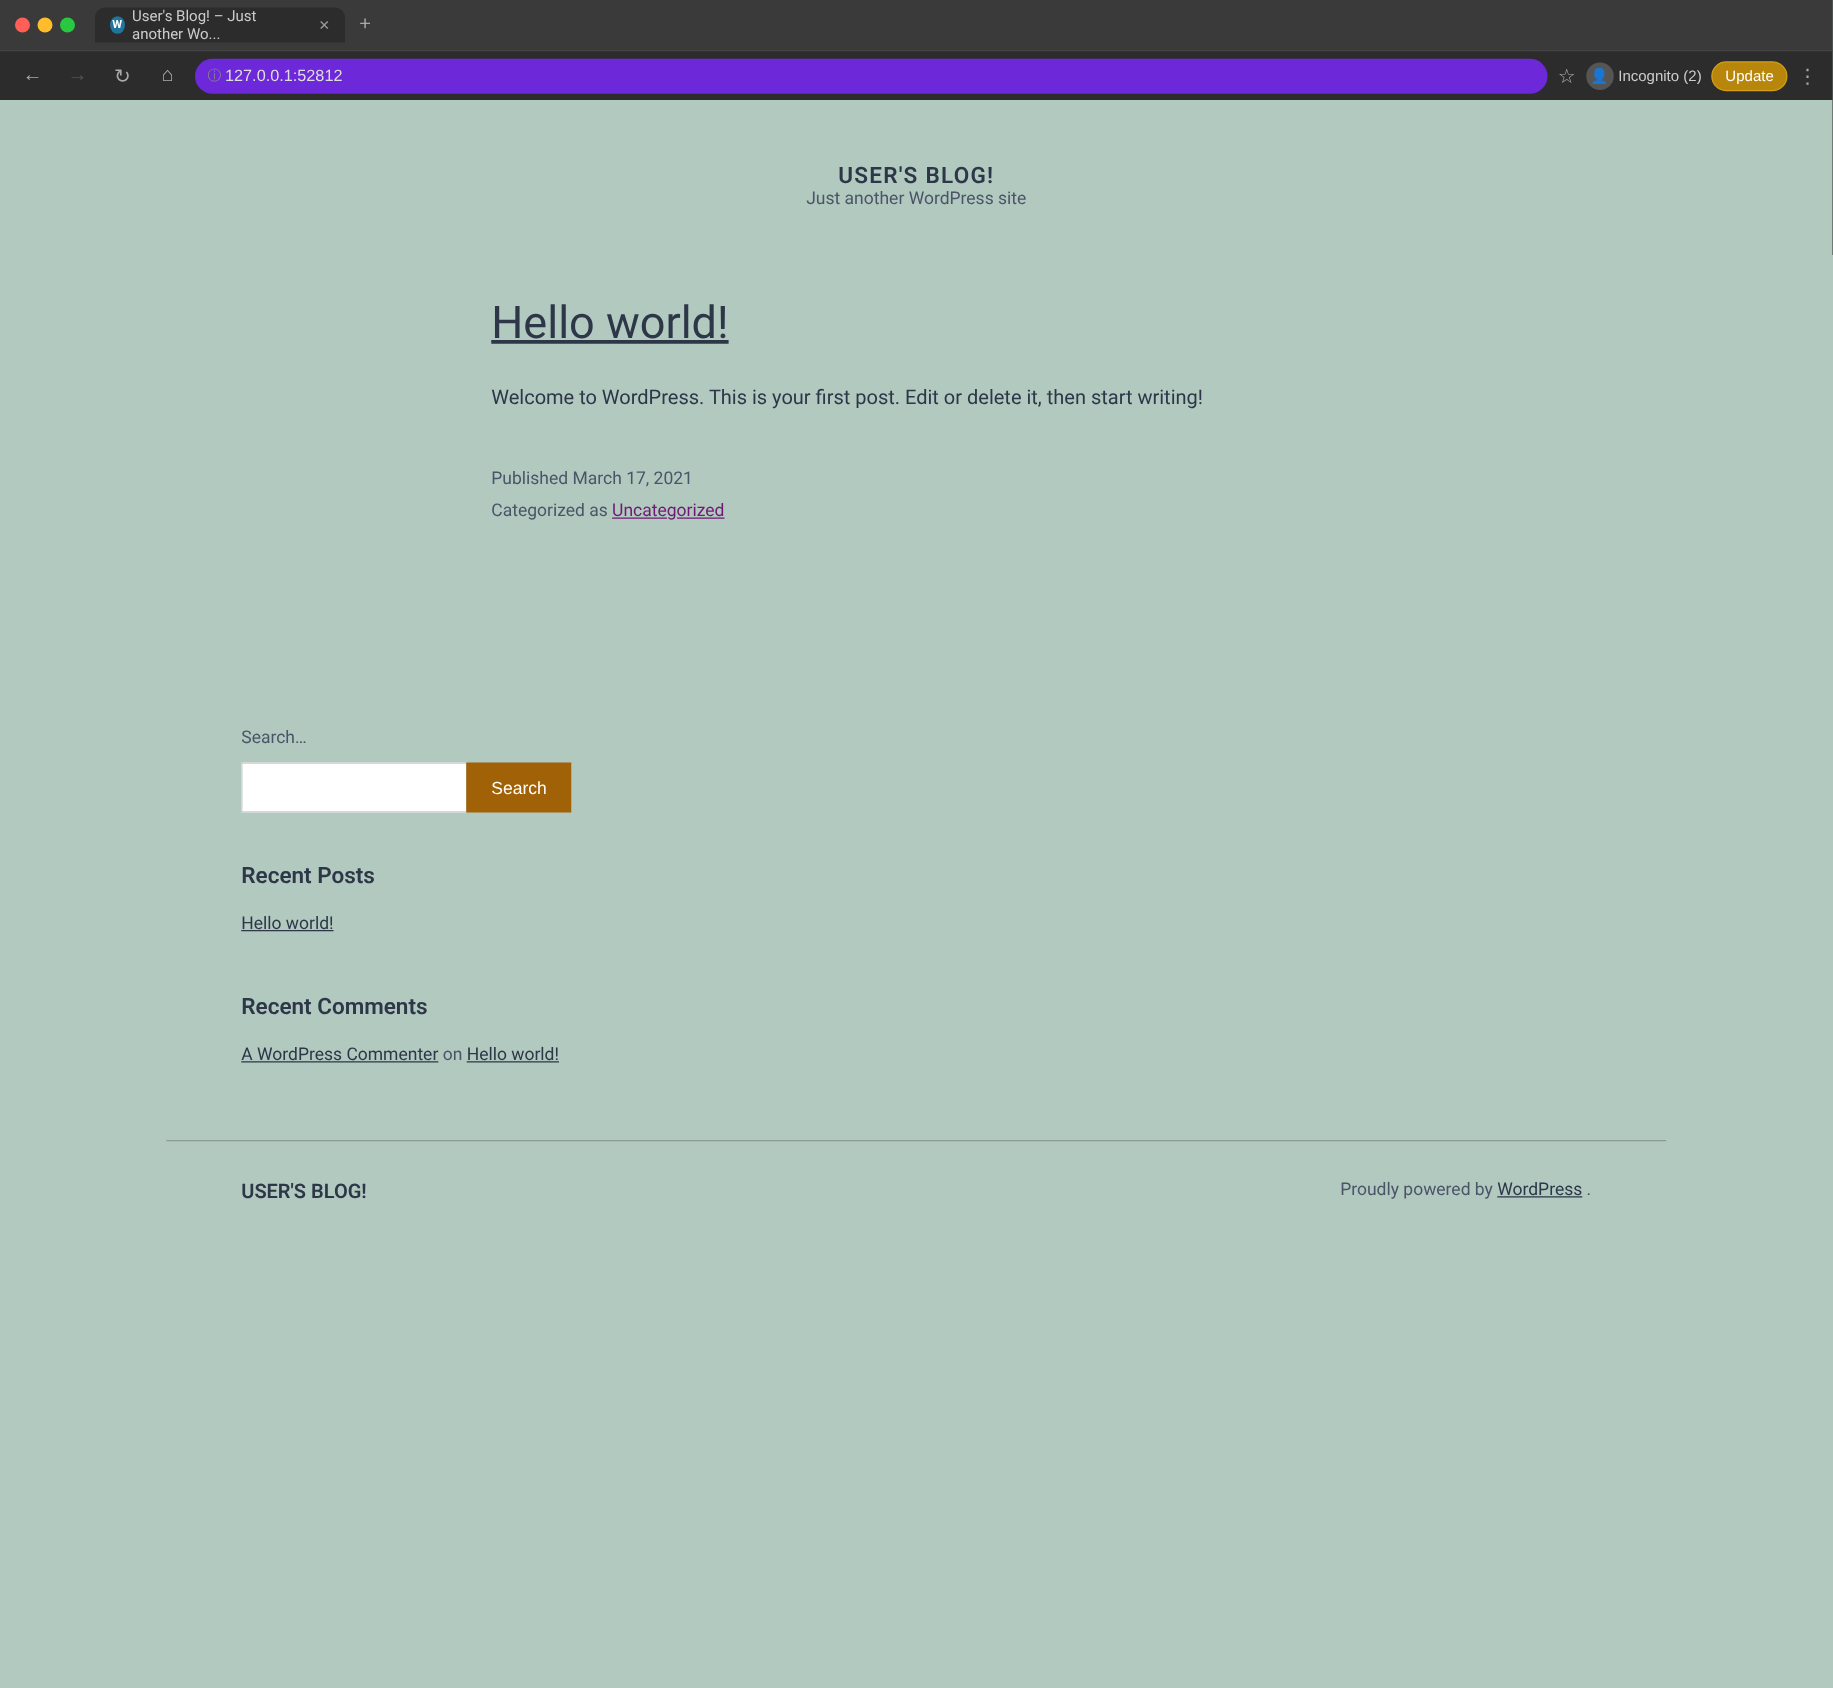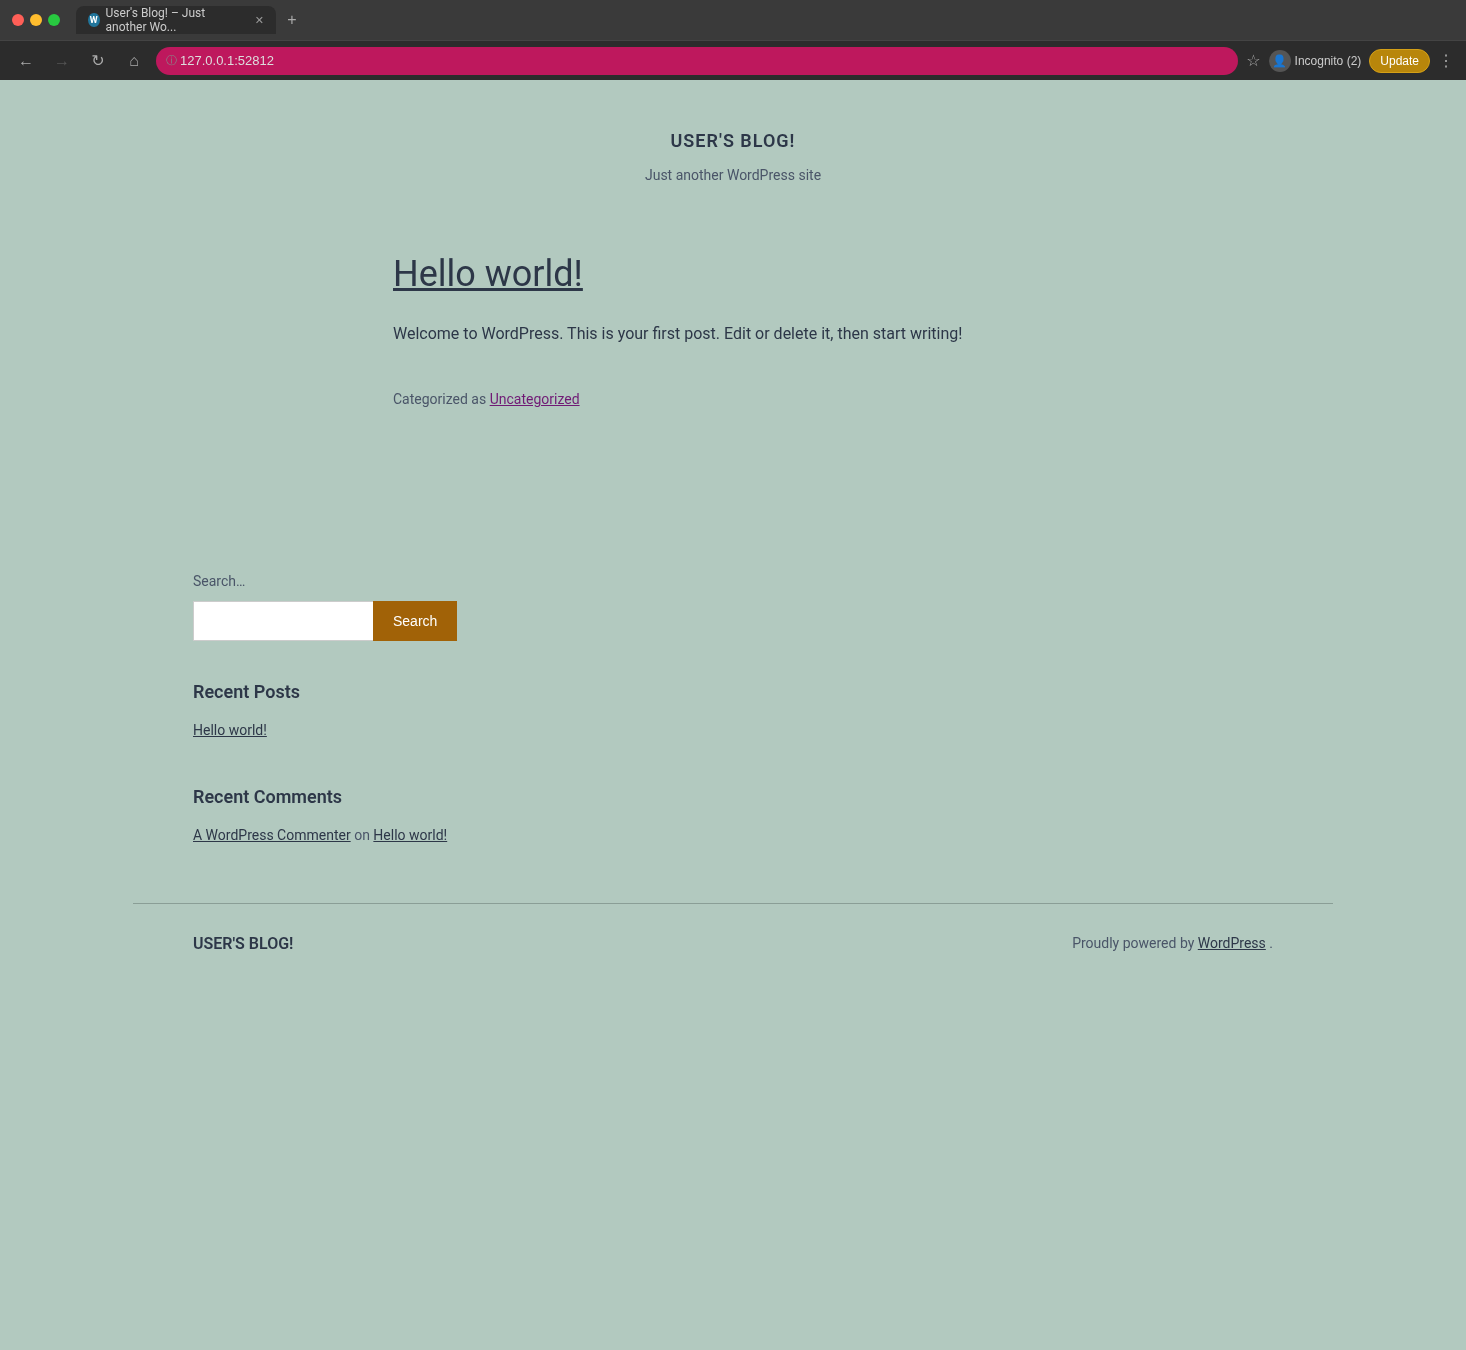--- a/index.html
+++ b/index.html
@@ -130,21 +130,21 @@
     }
 
     .lock-icon {
       position: absolute;
       left: 10px;
       color: #888;
       font-size: 11px;
     }
 
     .address-text {
-      background: #be185d;
+      background: #6d28d9;
       border: none;
       border-radius: 20px;
       height: 28px;
       color: #ddd;
       padding: 0 12px 0 24px;
       font-size: 13px;
       width: 100%;
       outline: none;
     }
 
@@ -217,21 +217,21 @@
     .site-title {
       font-size: 18px;
       font-weight: 600;
       color: #2d3748;
       letter-spacing: 1px;
     }
 
     .site-tagline {
       font-size: 14px;
       color: #4a5568;
-      margin-top: 16px;
+      margin-top: 0;
     }
 
     .main-content {
       max-width: 800px;
       margin: 0 auto;
       padding: 40px 60px;
     }
 
     .post-title {
       font-size: 36px;
@@ -407,20 +407,24 @@
     <div class="site-header">
       <div class="site-title">USER'S BLOG!</div>
       <div class="site-tagline">Just another WordPress site</div>
     </div>
 
     <div class="main-content">
       <h1 class="post-title">Hello world!</h1>
       <p class="post-content">Welcome to WordPress. This is your first post. Edit or delete it, then start writing!</p>
       <div class="post-meta">
         <div>
+          <span>Published </span>
+          <span>March 17, 2021</span>
+        </div>
+        <div>
           <span>Categorized as </span>
           <a href="#">Uncategorized</a>
         </div>
       </div>
     </div>
 
     <div class="footer-widgets">
 
       <div class="widget">
         <span class="search-label">Search…</span>

